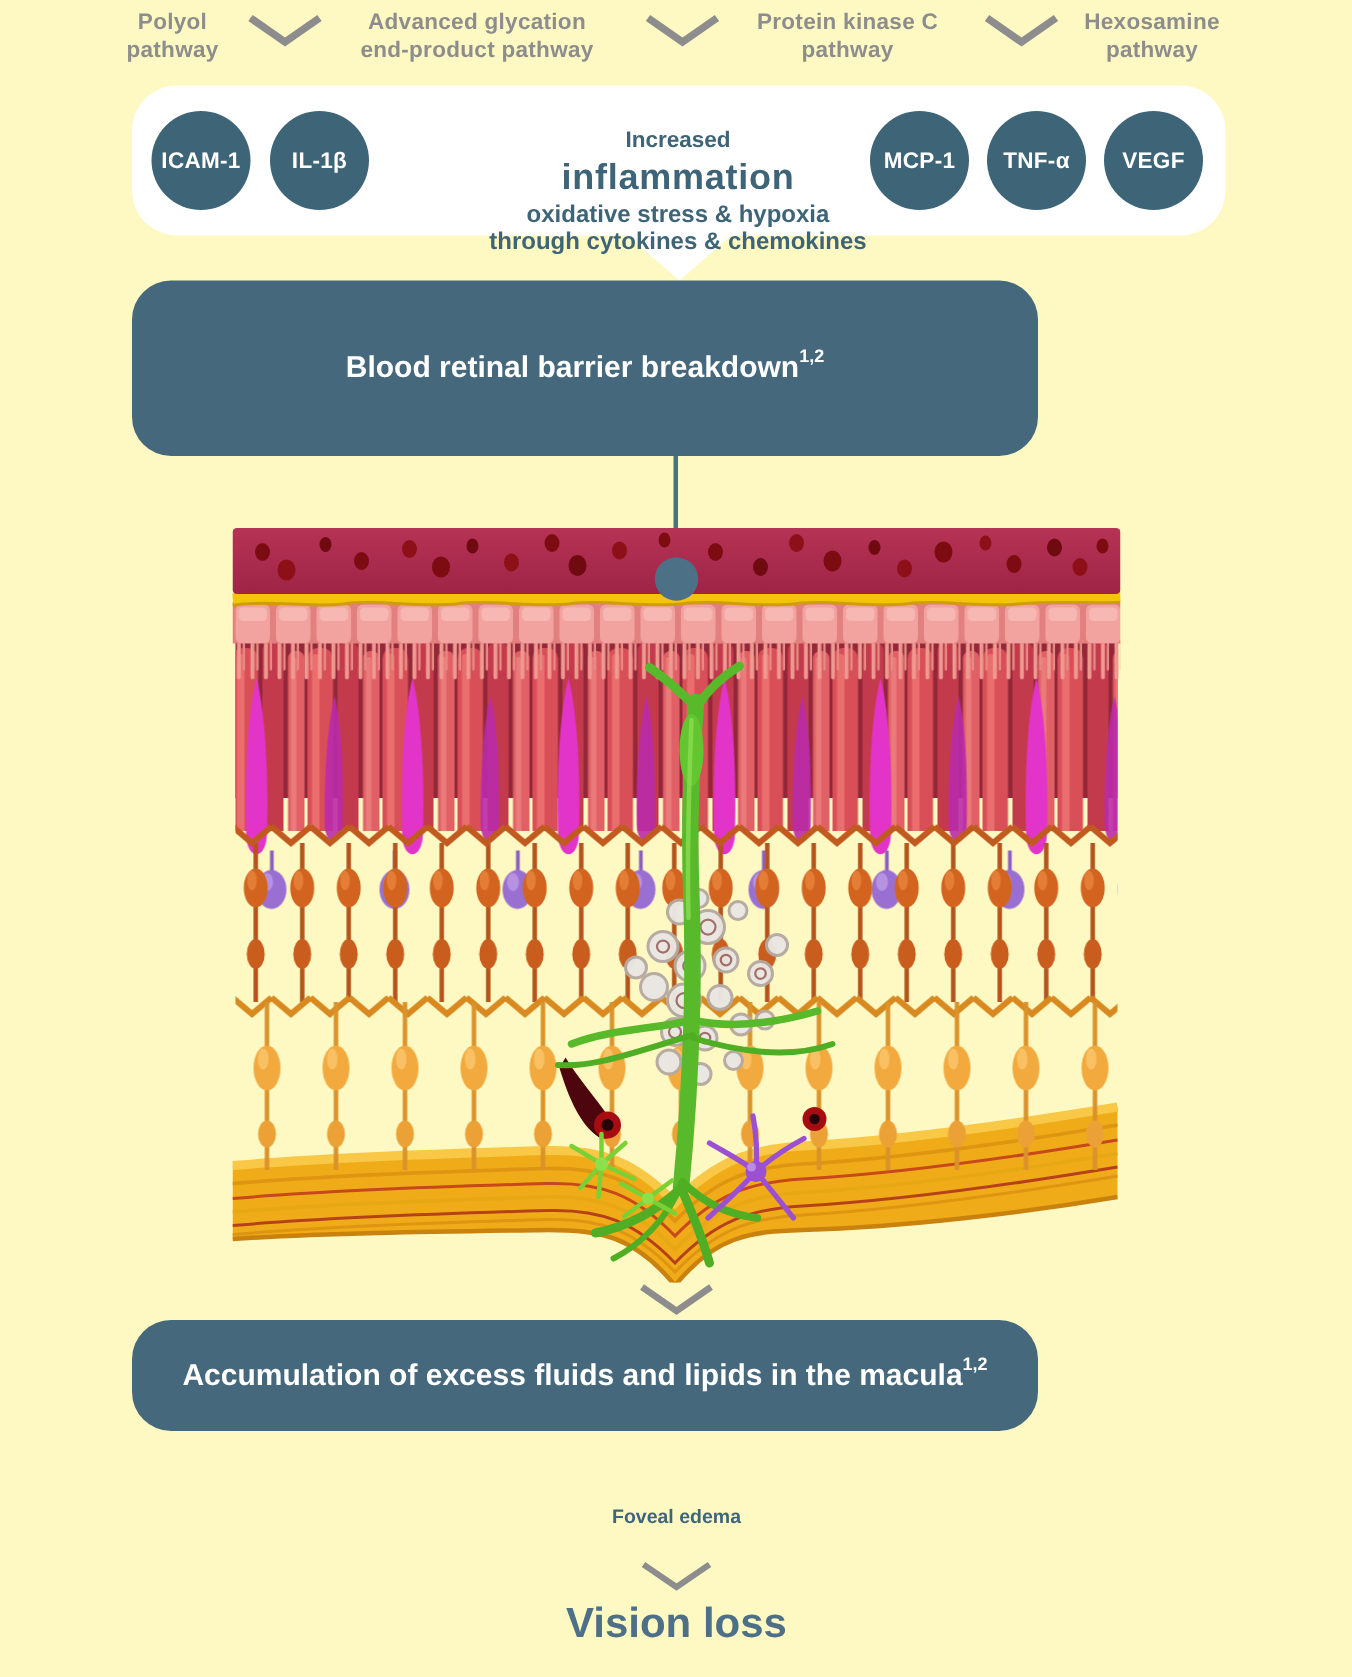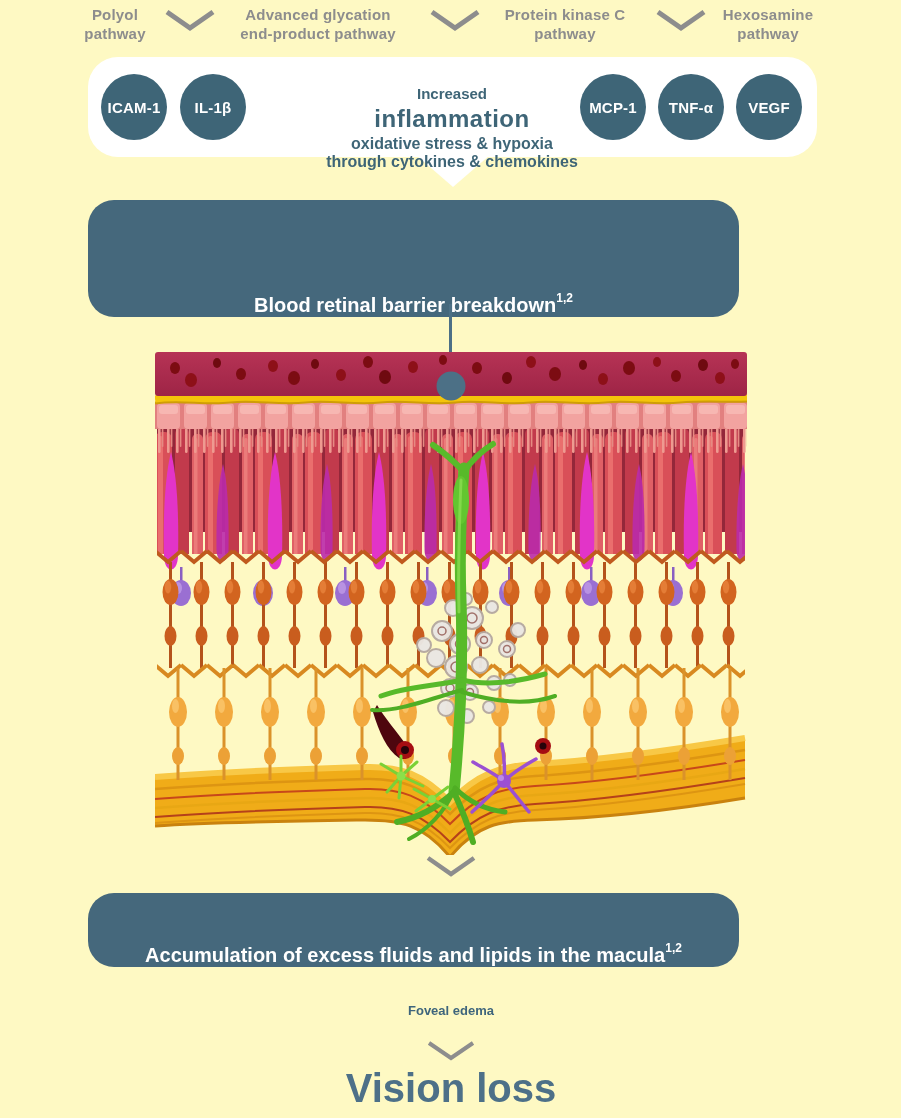--- a/index.html
+++ b/index.html
@@ -32,38 +32,38 @@
   }
   .inflam-center {
     position:absolute; left:452px; top:63px; transform:translateX(-50%);
     width:300px; text-align:center; color:#3e6577;margin-top:22px;
   }
   .line-sm  { font-size:15px; font-weight:bold; line-height:17px; }
   .line-lg  { font-size:24px; font-weight:bold; line-height:33px; letter-spacing:.5px; }
   .line-sub { font-size:16px; font-weight:bold; line-height:18px; }
   
   .panel-teal {
-    position:absolute; left:88px; width:651px; background:#45687c;
-    border-radius:26px; color:#fff; display:flex; align-items:flex-end;
-    justify-content:center; font-weight:bold; font-size:20px; text-align:center;margin-top:13px;
+    position:absolute; left:88px; width:604px; background:#45687c;
+    border-radius:26px; color:#fff; display:flex; align-items:center;
+    justify-content:center; font-weight:bold; font-size:20px; text-align:center;
   }
   .panel-teal sup { font-size:12px; line-height:0; position:relative; top:-2px; }
   .connector { position:absolute; left:449px; top:304px; width:3px; height:72px; background:#4c7086; }
   .dot {
     position:absolute; left:437px; top:372px; width:29px; height:29px;
     border-radius:50%; background:#4c7086;
   }
   .retina { position:absolute; left:155px; top:350px; }
   .foveal {
     position:absolute; left:451px; top:1003px; transform:translateX(-50%);
     color:#3e657c; font-weight:bold; font-size:13px; white-space:nowrap;
   }
   .vision {
     position:absolute; left:451px; top:1066px; transform:translateX(-50%);
-    color:#4d7088; font-weight:bold; font-size:40px; white-space:nowrap;
+    color:#4d7088; font-weight:bold; font-size:28px; white-space:nowrap;
   }
 </style>
 </head>
 <body>
 
 <div class="stage">
 
   <div>
     <div class="pathway-label" style="left:115px">Polyol
 pathway</div>

